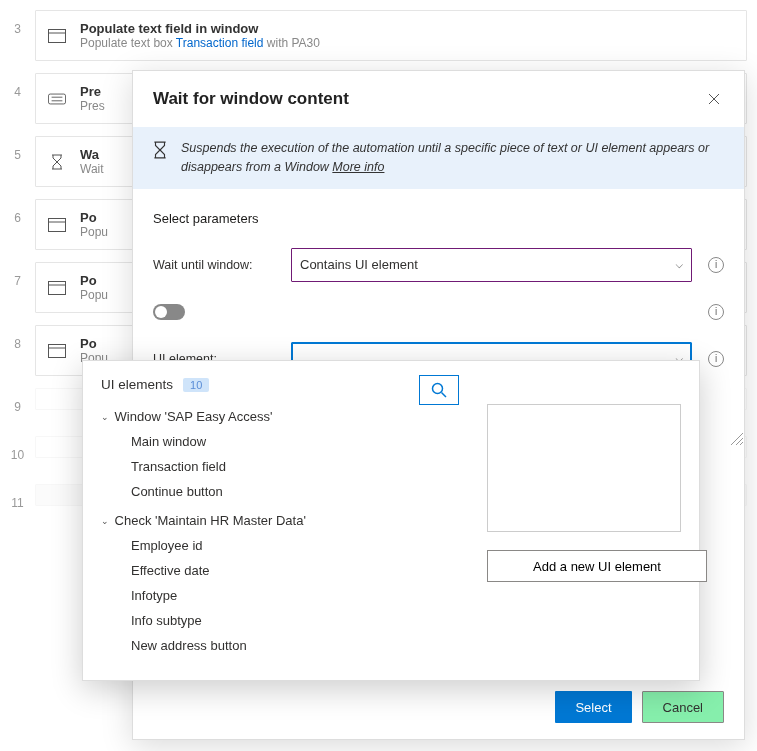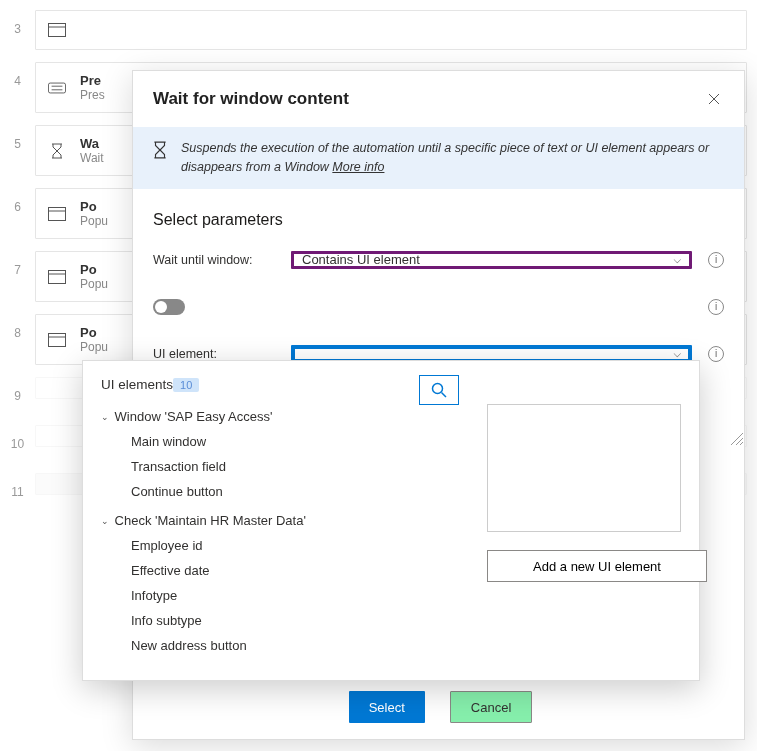--- a/index.html
+++ b/index.html
@@ -19,68 +19,74 @@
   
   .dialog { position: absolute; top: 70px; left: 132px; width: 613px; height: 670px; background: #fff; box-shadow: 0 6px 30px rgba(0,0,0,0.15); border: 1px solid #ddd; display: flex; flex-direction: column; }
   .dialog-header { display: flex; justify-content: space-between; padding: 18px 20px 10px 20px; }
   .dialog-title { font-size: 17px; font-weight: 600; color: #222; }
   .close-btn { width: 20px; height: 20px; display: flex; align-items: center; justify-content: center; color: #555; cursor: pointer; }
   .info-banner { background: #e8f1fb; margin: 8px 0 0 0; padding: 12px 20px; display: flex; gap: 14px; align-items: flex-start; font-size: 12.5px; color: #333; line-height: 1.5; font-style: italic; }
   .info-banner svg { flex-shrink: 0; margin-top: 2px; }
   .more-link { text-decoration: underline; color: #333; cursor: pointer; }
 
   .params { padding: 22px 20px 0 20px; }
-  .params-title { font-size: 16px; font-weight: 400; color: #1b1a19; margin-bottom: 22px; }
-  .param-row { display: flex; align-items: center; margin-bottom: 30px; gap: 10px; }
+  .params-title { font-size: 13px; font-weight: 400; color: #1b1a19; margin-bottom: 22px; }
+  .param-row { display: flex; align-items: center; margin-bottom: 22px; gap: 10px; }
   .param-label { width: 128px; font-size: 12.5px; color: #323130; }
   .param-control { flex: 1; }
-  .select-box { width: 100%; height: 18px; border: 3px solid #701a75; border-radius: 1px; display: flex; align-items: center; justify-content: space-between; padding: 0 8px; background: #fff; cursor: pointer; font-size: 13px; }
+  .select-box { width: 100%; height: 34px; border: 1px solid #701a75; border-radius: 1px; display: flex; align-items: center; justify-content: space-between; padding: 0 8px; background: #fff; cursor: pointer; font-size: 13px; }
   .select-box.focused { border-color: #0078d4; box-shadow: inset 0 0 0 1px #0078d4; }
   .chev { color: #666; font-size: 10px; }
   .info-icon { width: 16px; height: 16px; border: 1px solid #888; border-radius: 50%; display: flex; align-items: center; justify-content: center; font-size: 10px; color: #666; margin-left: 6px; }
   .toggle { width: 32px; height: 16px; border-radius: 8px; background: #888; position: relative; cursor: pointer; }
   .toggle::after { content:""; width: 12px; height: 12px; border-radius: 50%; background: #fff; position: absolute; top: 2px; left: 2px; }
 
   
   .dropdown-panel { position: absolute; top: 360px; left: 82px; width: 618px; background: #fff; box-shadow: 0 8px 30px rgba(0,0,0,0.2); border: 1px solid #ddd; padding: 16px 18px 18px 18px; z-index: 10; }
-  .dp-header { display: flex; align-items: center; margin-bottom: 12px; }
+  .dp-header { display: flex; align-items: center; gap: 10px; margin-bottom: 12px; }
   .dp-title { font-size: 13.5px; color: #323130; }
   .badge { background: #cfe4fa; color: #5b8dd6; font-size: 11px; padding: 1px 7px; border-radius: 2px; }
   .search-btn { width: 40px; height: 30px; border: 1px solid #0078d4; display: flex; align-items: center; justify-content: center; color: #0078d4; margin-left: auto; cursor: pointer; position: absolute; right: 240px; top: 14px; }
   .dp-body { display: flex; gap: 20px; }
   .tree { flex: 1; font-size: 13px; }
   .tree-group { margin-bottom: 4px; }
   .tree-group-header { display: flex; align-items: center; gap: 6px; padding: 5px 0; cursor: pointer; }
   .tree-group-header .chevd { font-size: 9px; color: #555; }
   .tree-item { padding: 5px 0 5px 30px; cursor: pointer; }
   .preview-col { width: 194px; }
   .preview-box { width: 194px; height: 128px; border: 1px solid #ccc; background: #fff; margin-bottom: 18px; }
   .add-btn { width: 220px; height: 32px; border: 1px solid #8a8886; background: #fff; font-size: 13px; cursor: pointer; display: flex; align-items: center; justify-content: center; }
 
-  .dialog-footer { position: absolute; bottom: 0; right: 0; left: 4px; padding: 12px 20px 16px; display: flex; justify-content: center; gap: 25px; }
+  .dialog-footer { position: absolute; bottom: 0; right: 0; left: 4px; padding: 12px 20px 16px; display: flex; justify-content: flex-end; gap: 10px; }
   .btn { height: 32px; padding: 0 20px; font-size: 13px; border-radius: 1px; cursor: pointer; display: flex; align-items: center; }
   .btn-primary { background: #0078d4; color: #fff; border: none; }
   .btn-secondary { background: #86efac; border: 1px solid #8a8886; color: #323130; }
 
   .resize-handle { position: absolute; bottom: 1px; right: 1px; width: 12px; height: 12px; }
   .peeking-btn { position: absolute; top: 390px; right: 20px; width: 40px; height: 34px; border: 1px solid #8a8886; background: #fff; }
 </style>
 </head>
 <body>
 
 <div class="steps">
   <div class="step-row">
     <div class="step-num">3</div>
     <div class="step-card">
       <span class="step-icon">
         <svg width="18" height="14" viewBox="0 0 18 14">
             <rect x="0.5" y="0.5" width="17" height="13" fill="none" stroke="#555"></rect>
             <line x1="0" y1="4" x2="18" y2="4" stroke="#555"></line>
           </svg>
       </span>
+      <div class="step-text">
+        <span class="step-title">Populate text field in window</span>
+        <span class="step-sub">
+          <span>Populate text box </span><span class="link">Transaction field</span><span> with PA30</span>
+        </span>
+      </div>
     </div>
   </div>
   <div class="step-row">
       <div class="step-num">4</div>
       <div class="step-card">
         <span class="step-icon">
           <svg width="20" height="12" viewBox="0 0 20 12">
             <rect x="0.5" y="0.5" width="19" height="11" rx="2" fill="none" stroke="#555"></rect>
             <line x1="4" y1="4" x2="16" y2="4" stroke="#555"></line>
             <line x1="4" y1="8" x2="16" y2="8" stroke="#555"></line>

